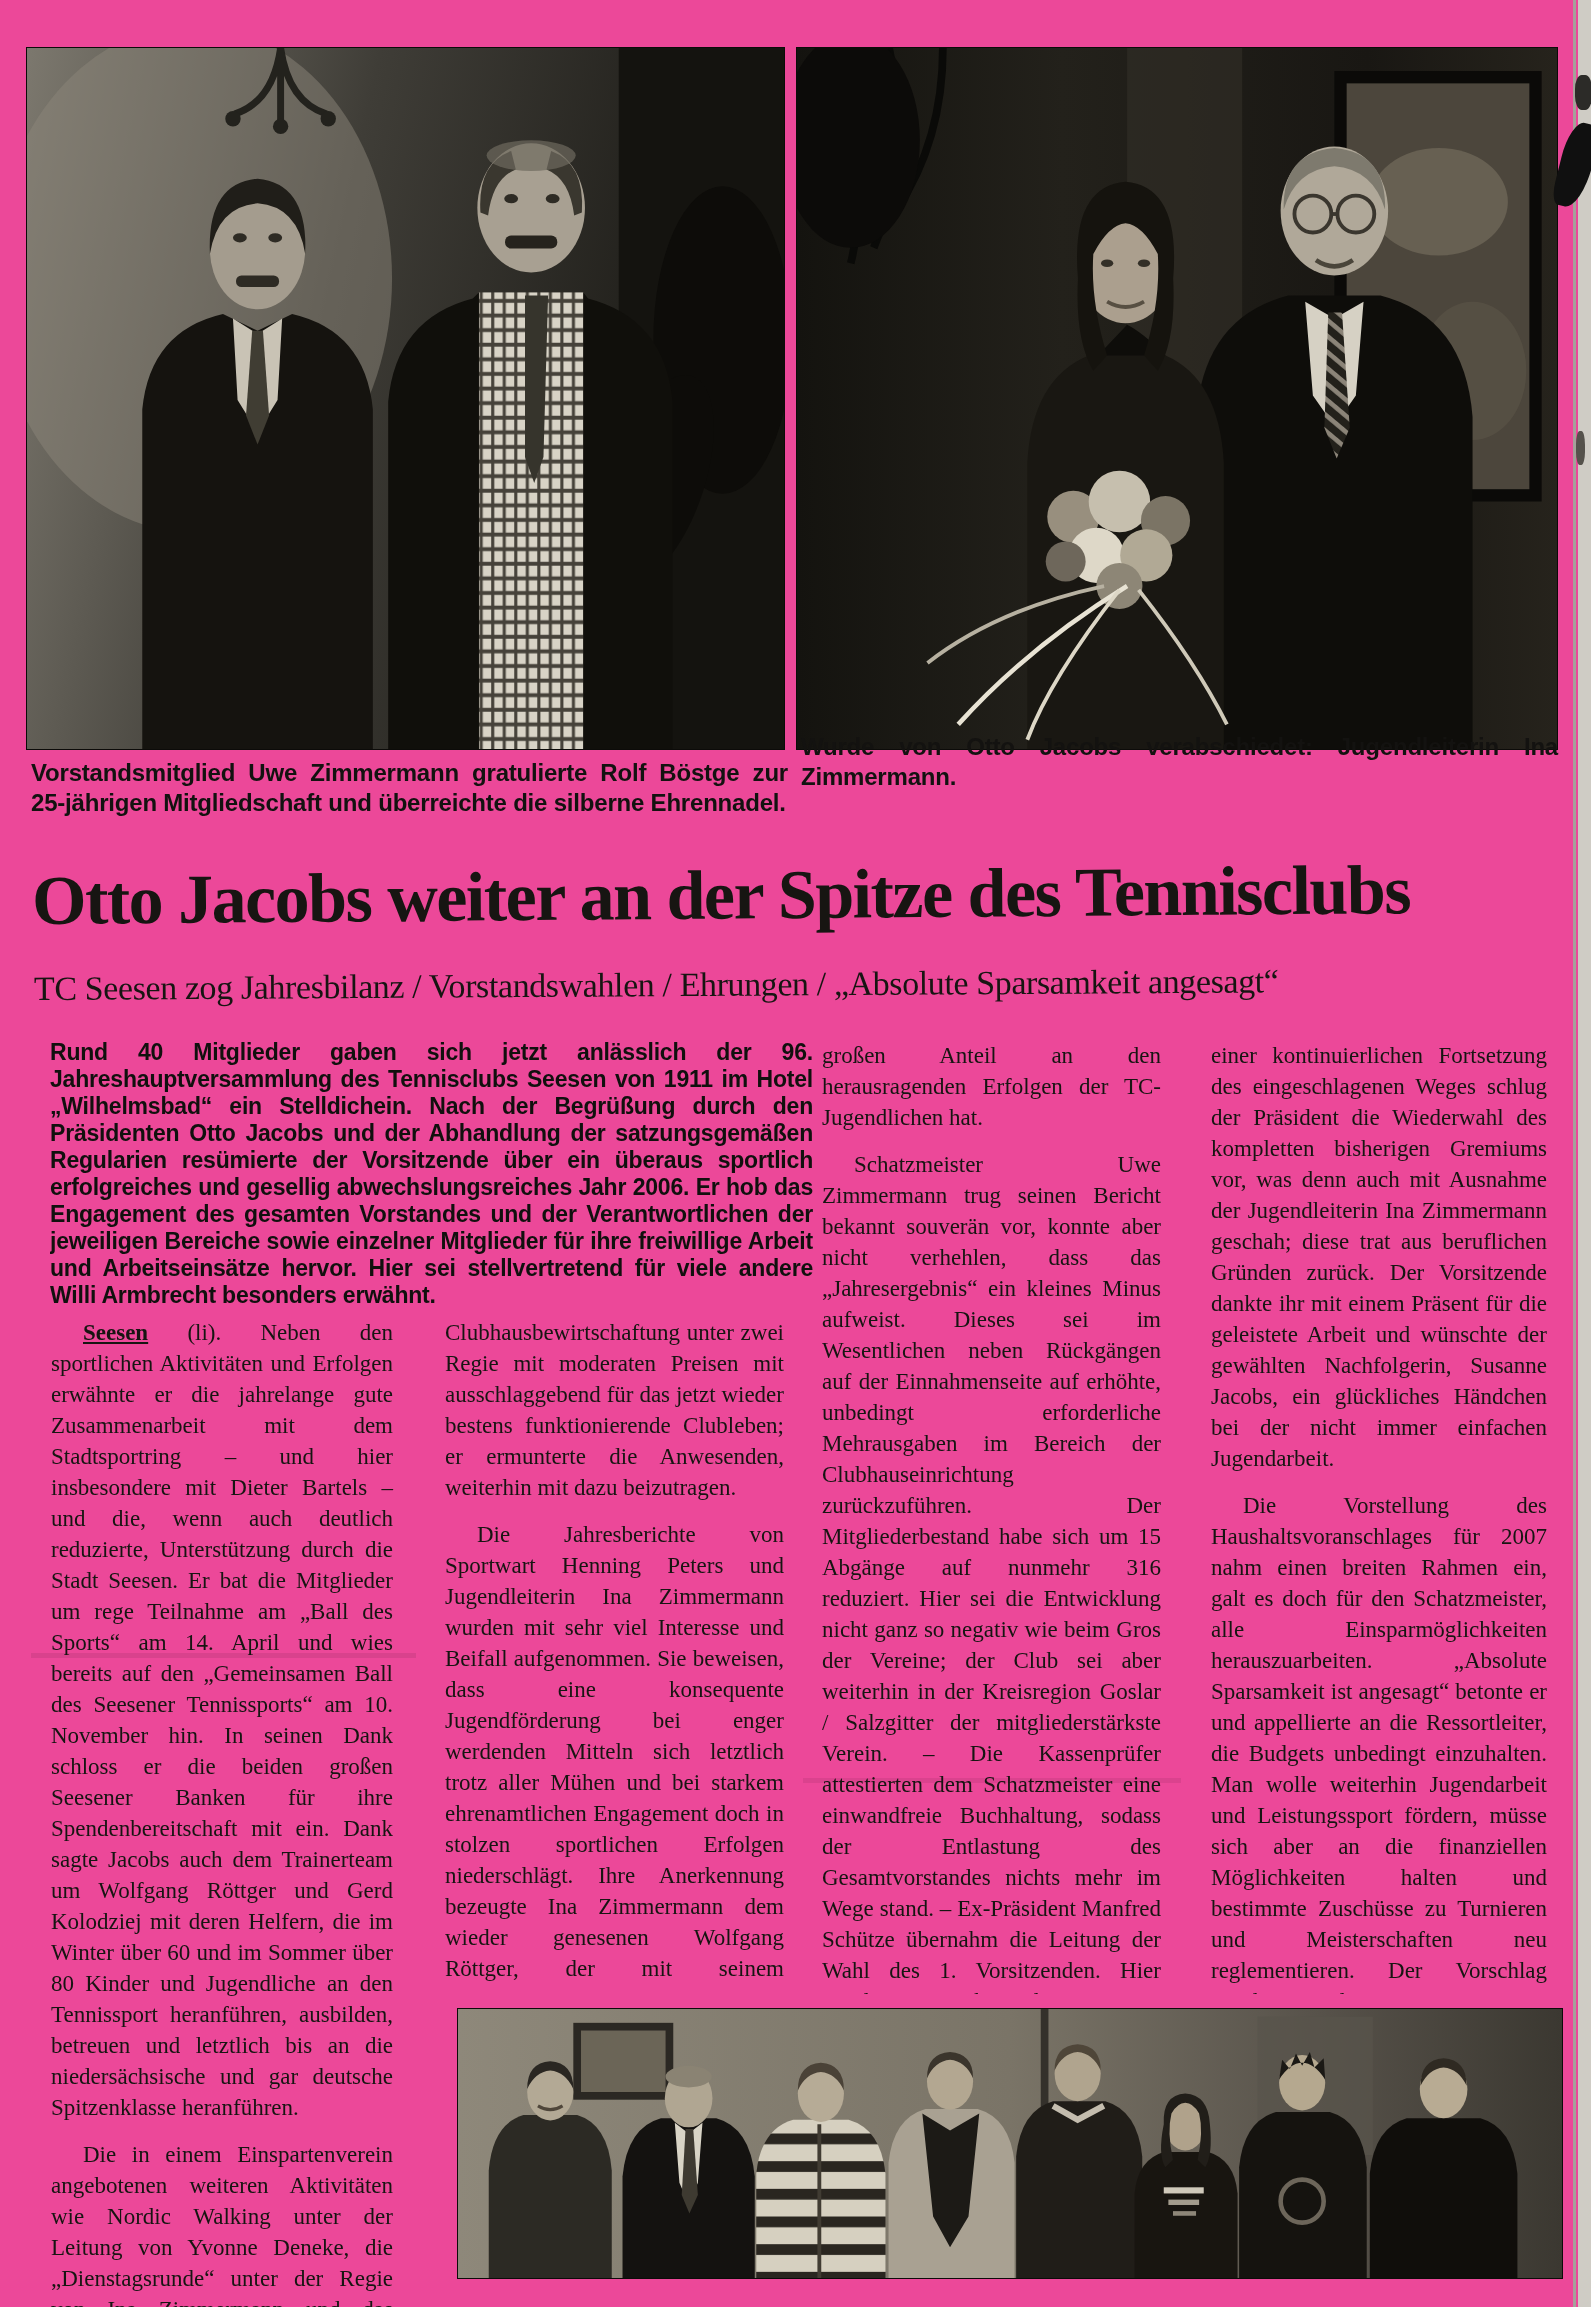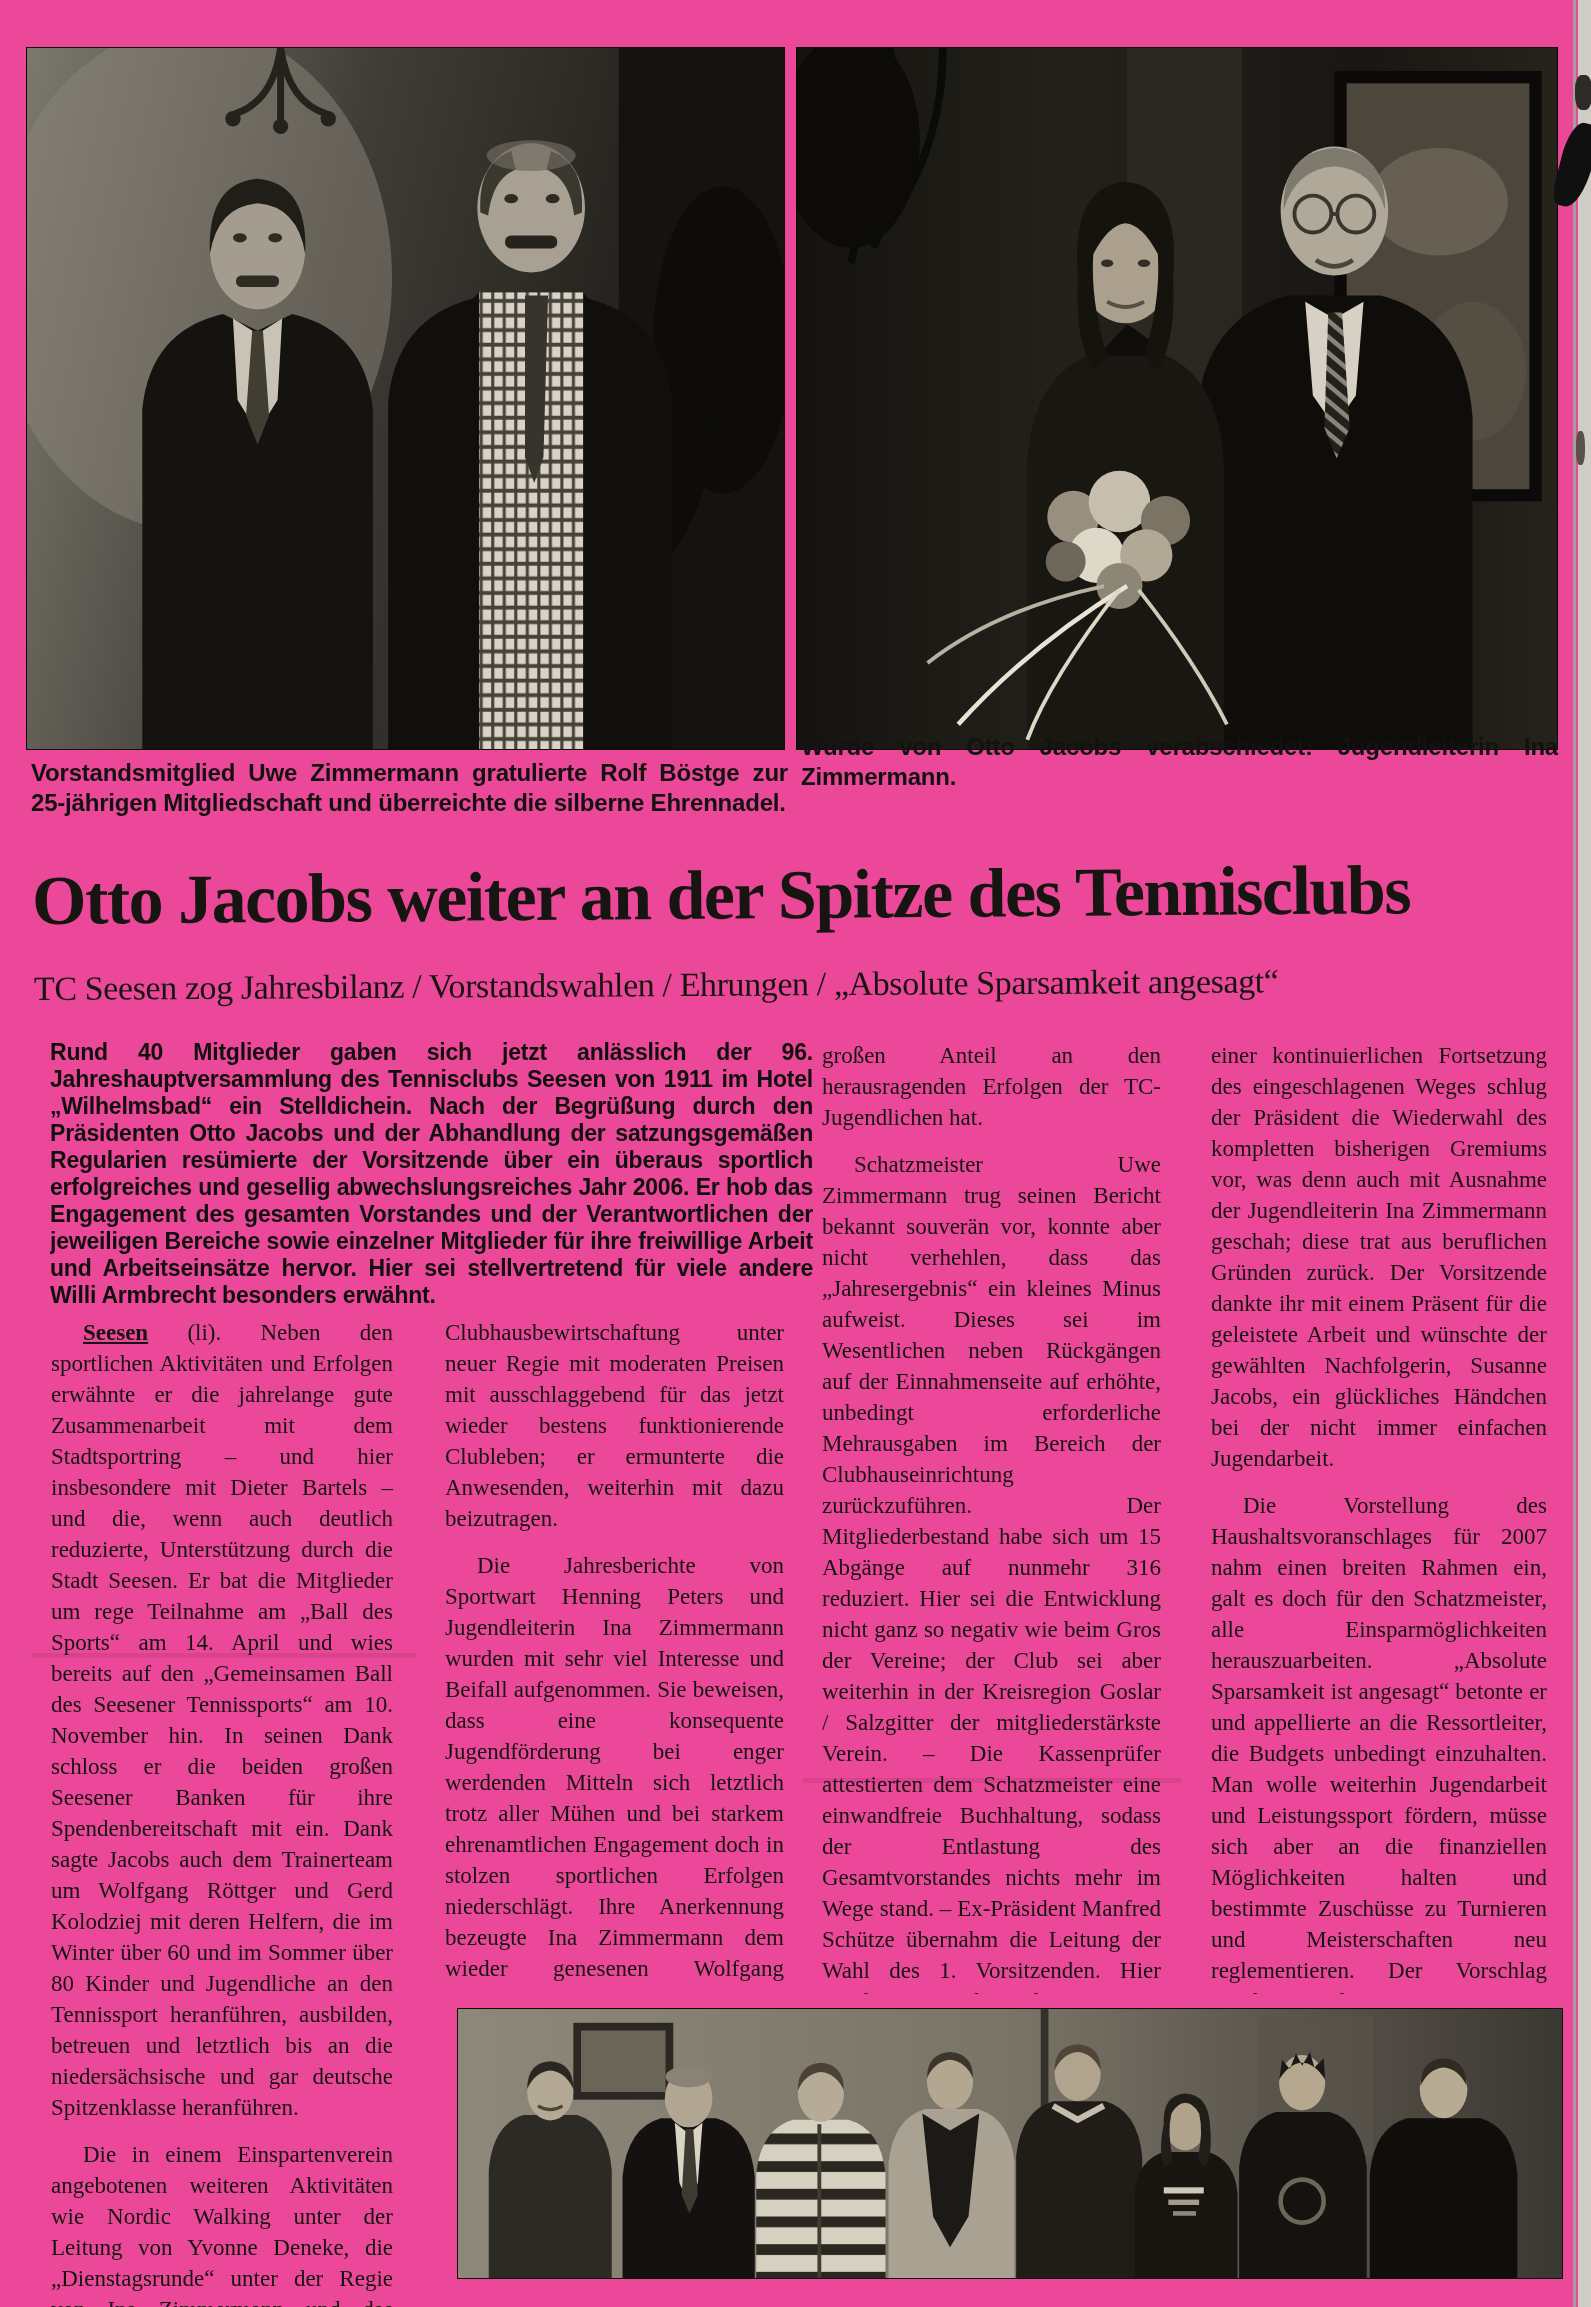--- a/index.html
+++ b/index.html
@@ -157,21 +157,21 @@
   <h2 id="subheadline">TC Seesen zog Jahresbilanz / Vorstandswahlen / Ehrungen / „Absolute Sparsamkeit angesagt“</h2>
 
   <p id="lead">Rund 40 Mitglieder gaben sich jetzt anlässlich der 96. Jahreshauptversammlung des Tennisclubs Seesen von 1911 im Hotel „Wilhelmsbad“ ein Stelldichein. Nach der Begrüßung durch den Präsidenten Otto Jacobs und der Abhandlung der satzungsgemäßen Regularien resümierte der Vorsitzende über ein überaus sportlich erfolgreiches und gesellig abwechslungsreiches Jahr 2006. Er hob das Engagement des gesamten Vorstandes und der Verantwortlichen der jeweiligen Bereiche sowie einzelner Mitglieder für ihre freiwillige Arbeit und Arbeitseinsätze hervor. Hier sei stellvertretend für viele andere Willi Armbrecht besonders erwähnt.</p>
 
   <div class="col" id="col1">
     <p class="indent"><span class="dl">Seesen</span><span> (li). </span><span>Neben den sportlichen Aktivitäten und Erfolgen erwähnte er die jahrelange gute Zusammenarbeit mit dem Stadtsportring – und hier insbesondere mit Dieter Bartels – und die, wenn auch deutlich reduzierte, Unterstützung durch die Stadt Seesen. Er bat die Mitglieder um rege Teilnahme am „Ball des Sports“ am 14. April und wies bereits auf den „Gemeinsamen Ball des Seesener Tennissports“ am 10. November hin. In seinen Dank schloss er die beiden großen Seesener Banken für ihre Spendenbereitschaft mit ein. Dank sagte Jacobs auch dem Trainerteam um Wolfgang Röttger und Gerd Kolodziej mit deren Helfern, die im Winter über 60 und im Sommer über 80 Kinder und Jugendliche an den Tennissport heranführen, ausbilden, betreuen und letztlich bis an die niedersächsische und gar deutsche Spitzenklasse heranführen.</span></p>
     <p class="indent">Die in einem Einspartenverein angebotenen weiteren Aktivitäten wie Nordic Walking unter der Leitung von Yvonne Deneke, die „Dienstagsrunde“ unter der Regie von Ina Zimmermann und das Seniorentennis</p>
   </div>
 
   <div class="col" id="col2">
-    <p>Clubhausbewirtschaftung unter neuer Regie mit moderaten Preisen mit ausschlaggebend für das jetzt wieder bestens funktionierende Clubleben; er ermunterte die Anwesenden, weiterhin mit dazu beizutragen.</p>
+    <p>Clubhausbewirtschaftung unter zwei Regie mit moderaten Preisen mit ausschlaggebend für das jetzt wieder bestens funktionierende Clubleben; er ermunterte die Anwesenden, weiterhin mit dazu beizutragen.</p>
     <p class="indent">Die Jahresberichte von Sportwart Henning Peters und Jugendleiterin Ina Zimmermann wurden mit sehr viel Interesse und Beifall aufgenommen. Sie beweisen, dass eine konsequente Jugendförderung bei enger werdenden Mitteln sich letztlich trotz aller Mühen und bei starkem ehrenamtlichen Engagement doch in stolzen sportlichen Erfolgen niederschlägt. Ihre Anerkennung bezeugte Ina Zimmermann dem wieder genesenen Wolfgang Röttger, der mit seinem „Perspektivteam“</p>
   </div>
 
   <div class="col" id="col3">
     <p>großen Anteil an den herausragenden Erfolgen der TC-Jugendlichen hat.</p>
     <p class="indent">Schatzmeister Uwe Zimmermann trug seinen Bericht bekannt souverän vor, konnte aber nicht verhehlen, dass das „Jahresergebnis“ ein kleines Minus aufweist. Dieses sei im Wesentlichen neben Rückgängen auf der Einnahmenseite auf erhöhte, unbedingt erforderliche Mehrausgaben im Bereich der Clubhauseinrichtung zurückzuführen. Der Mitgliederbestand habe sich um 15 Abgänge auf nunmehr 316 reduziert. Hier sei die Entwicklung nicht ganz so negativ wie beim Gros der Vereine; der Club sei aber weiterhin in der Kreisregion Goslar / Salzgitter der mitgliederstärkste Verein. – Die Kassenprüfer attestierten dem Schatzmeister eine einwandfreie Buchhaltung, sodass der Entlastung des Gesamtvorstandes nichts mehr im Wege stand. – Ex-Präsident Manfred Schütze übernahm die Leitung der Wahl des 1. Vorsitzenden. Hier wurde, wie nicht anders erwartet, Otto Jacobs einstimmig im Amt für weitere zwei Jahre bestätigt. Im Sinne</p>
   </div>
 
   <div class="col" id="col4">
     <p>einer kontinuierlichen Fortsetzung des eingeschlagenen Weges schlug der Präsident die Wiederwahl des kompletten bisherigen Gremiums vor, was denn auch mit Ausnahme der Jugendleiterin Ina Zimmermann geschah; diese trat aus beruflichen Gründen zurück. Der Vorsitzende dankte ihr mit einem Präsent für die geleistete Arbeit und wünschte der gewählten Nachfolgerin, Susanne Jacobs, ein glückliches Händchen bei der nicht immer einfachen Jugendarbeit.</p>

